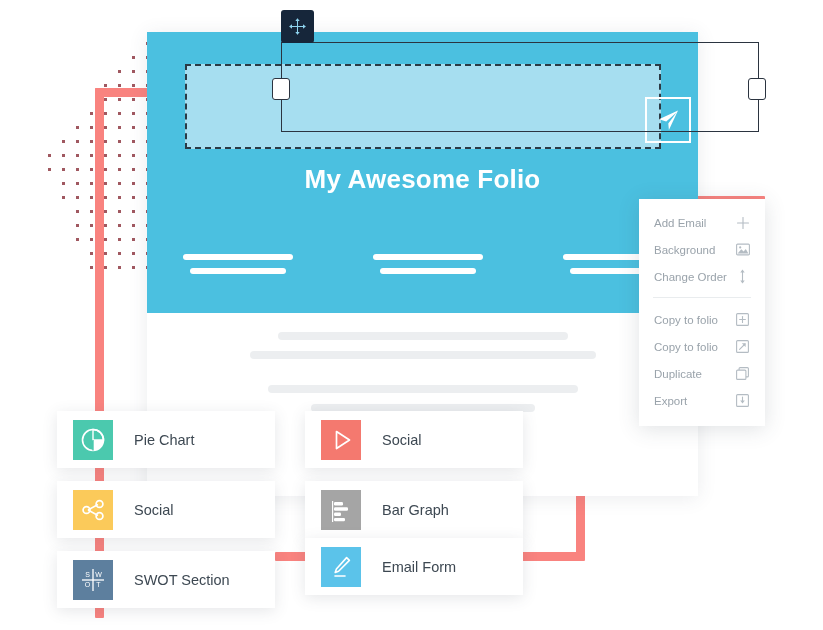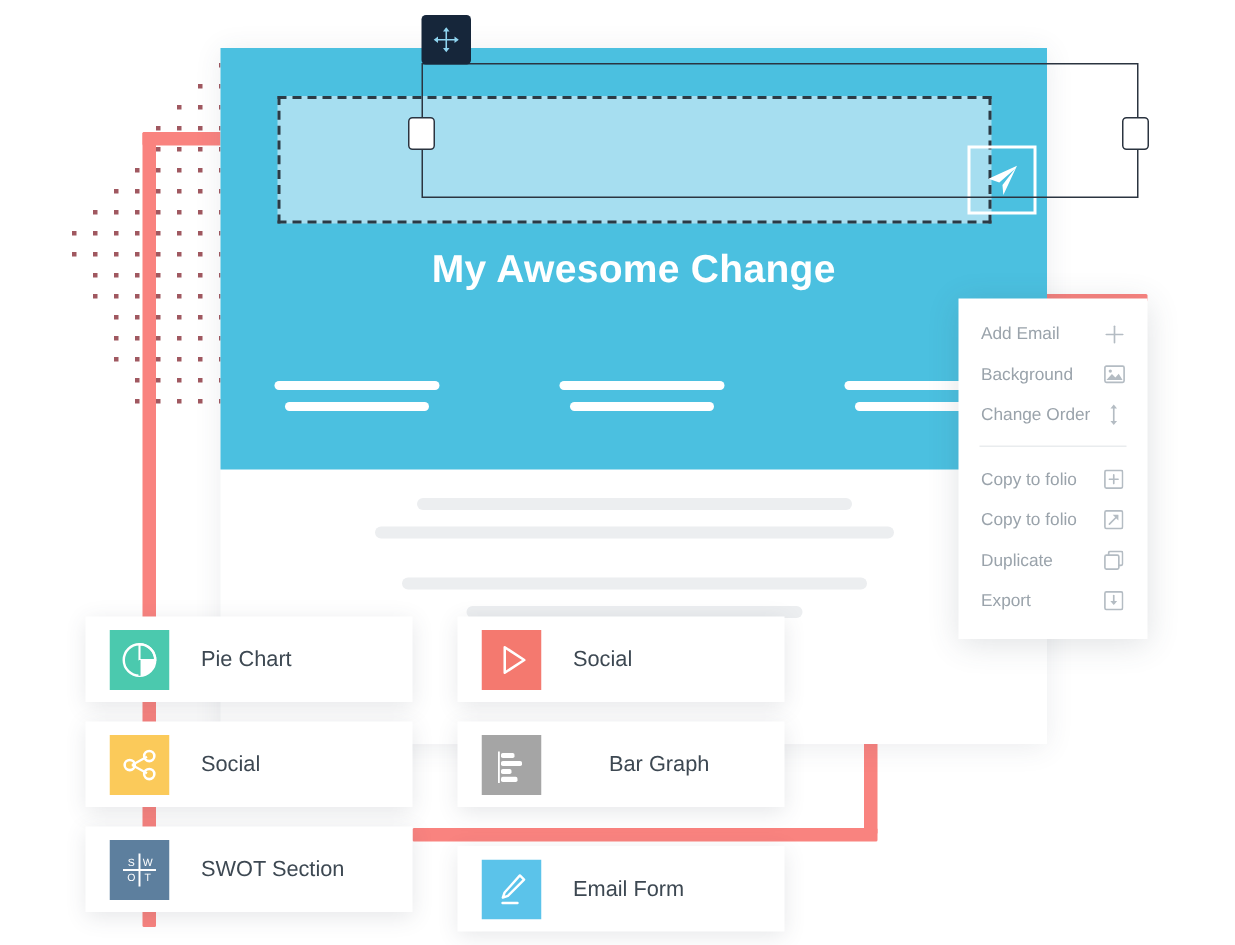--- a/index.html
+++ b/index.html
@@ -247,22 +247,22 @@
   .module-card .m-label {
     margin-left: 21px;
     font-size: 14.5px;
     color: #3d4852;
   }
 
   #card-pie    { left: 57px;  top: 411px; width: 218px; height: 57px; }
   #card-social { left: 57px;  top: 481px; width: 218px; height: 57px; }
   #card-swot   { left: 57px;  top: 551px; width: 218px; height: 57px; }
   #card-video  { left: 305px; top: 411px; width: 218px; height: 57px; }
-  #card-bar    { left: 305px; top: 481px; width: 218px; height: 57px; gap: 24px; }
-  #card-email  { left: 305px; top: 564px; width: 218px; height: 57px; align-items: center; }
+  #card-bar    { left: 305px; top: 481px; width: 218px; height: 57px; }
+  #card-email  { left: 305px; top: 538px; width: 218px; height: 57px; align-items: center; }
 </style>
 </head>
 <body>
 
 <div id="stage">
 
   <div id="dot-grid">
       <div class="dot" style="left: 98px; top: 14px; background: rgb(143, 59, 68);"></div>
       <div class="dot" style="left: 84px; top: 28px; background: rgb(143, 59, 68);"></div>
       <div class="dot" style="left: 98px; top: 28px; background: rgb(143, 59, 68);"></div>
@@ -366,21 +366,21 @@
     <div id="hero-band">
 
       <div id="module-dashed-region"></div>
 
       <div id="send-icon-box">
         <svg width="26" height="26" viewBox="0 0 26 26" aria-hidden="true">
           <path d="M23 3.5 L4 12.2 L11.2 14.6 L21.6 5.6 L13.3 16.4 L13.9 23 Z" fill="#ffffff"></path>
         </svg>
       </div>
 
-      <div id="hero-title">My Awesome Change</div>
+      <div id="hero-title">My Awesome Folio</div>
 
       <div id="hero-columns">
         <div class="hero-col">
           <div class="bar w-full"></div>
           <div class="bar w-short"></div>
         </div>
         <div class="hero-col">
           <div class="bar w-full"></div>
           <div class="bar w-short"></div>
         </div>

